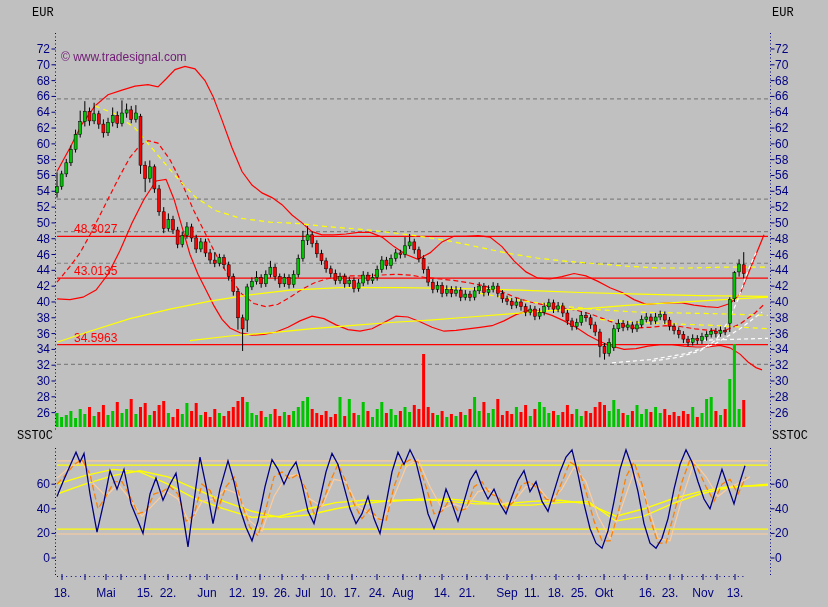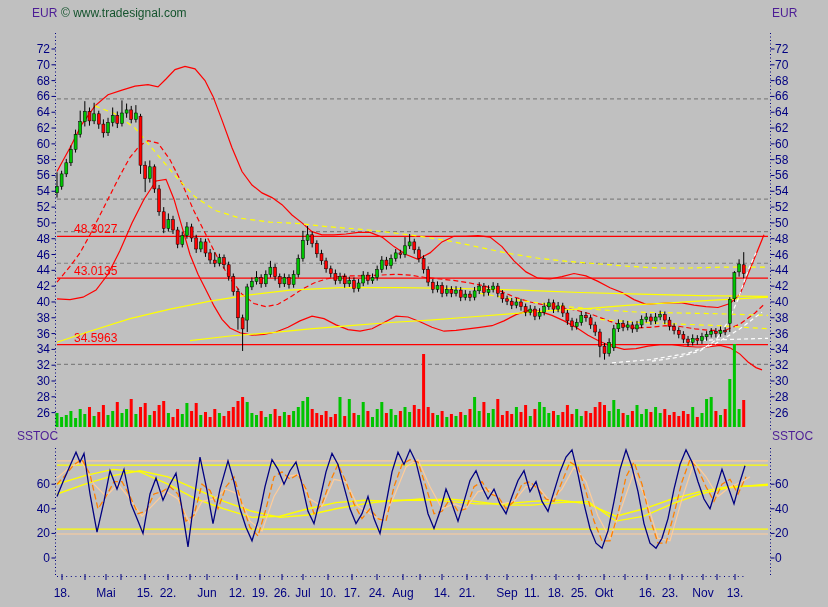--- a/index.html
+++ b/index.html
@@ -1,20 +1,20 @@
 <!DOCTYPE html>
 <html><head>
 <meta charset="utf-8">
 <style>
   html,body{margin:0;padding:0;}
   body{width:828px;height:607px;background:#c0c0c0;position:relative;overflow:hidden;
        font-family:"Liberation Sans", sans-serif;}
   .lbl{position:absolute;font-size:12px;line-height:12px;white-space:nowrap;}
-  .navy{color:#4c1d95;}
-  .blk{color:#14532d;}
+  .navy{color:#000000;font-family:Liberation Mono, monospace;}
+  .blk{color:#701a75;margin-top:44px;}
   #chart{position:absolute;left:0;top:0;}
 </style>
 </head>
 <body>
 
 <svg id="chart" width="828" height="607" xmlns="http://www.w3.org/2000/svg">
     <line x1="57" y1="98.80149999999998" x2="768" y2="98.80149999999998" stroke="#808080" stroke-width="1.2" stroke-dasharray="4 3"></line>
     <line x1="57" y1="199.195" x2="768" y2="199.195" stroke="#808080" stroke-width="1.2" stroke-dasharray="4 3"></line>
     <line x1="57" y1="231.6055" x2="768" y2="231.6055" stroke="#808080" stroke-width="1.2" stroke-dasharray="4 3"></line>
     <line x1="57" y1="263.2255" x2="768" y2="263.2255" stroke="#808080" stroke-width="1.2" stroke-dasharray="4 3"></line>

